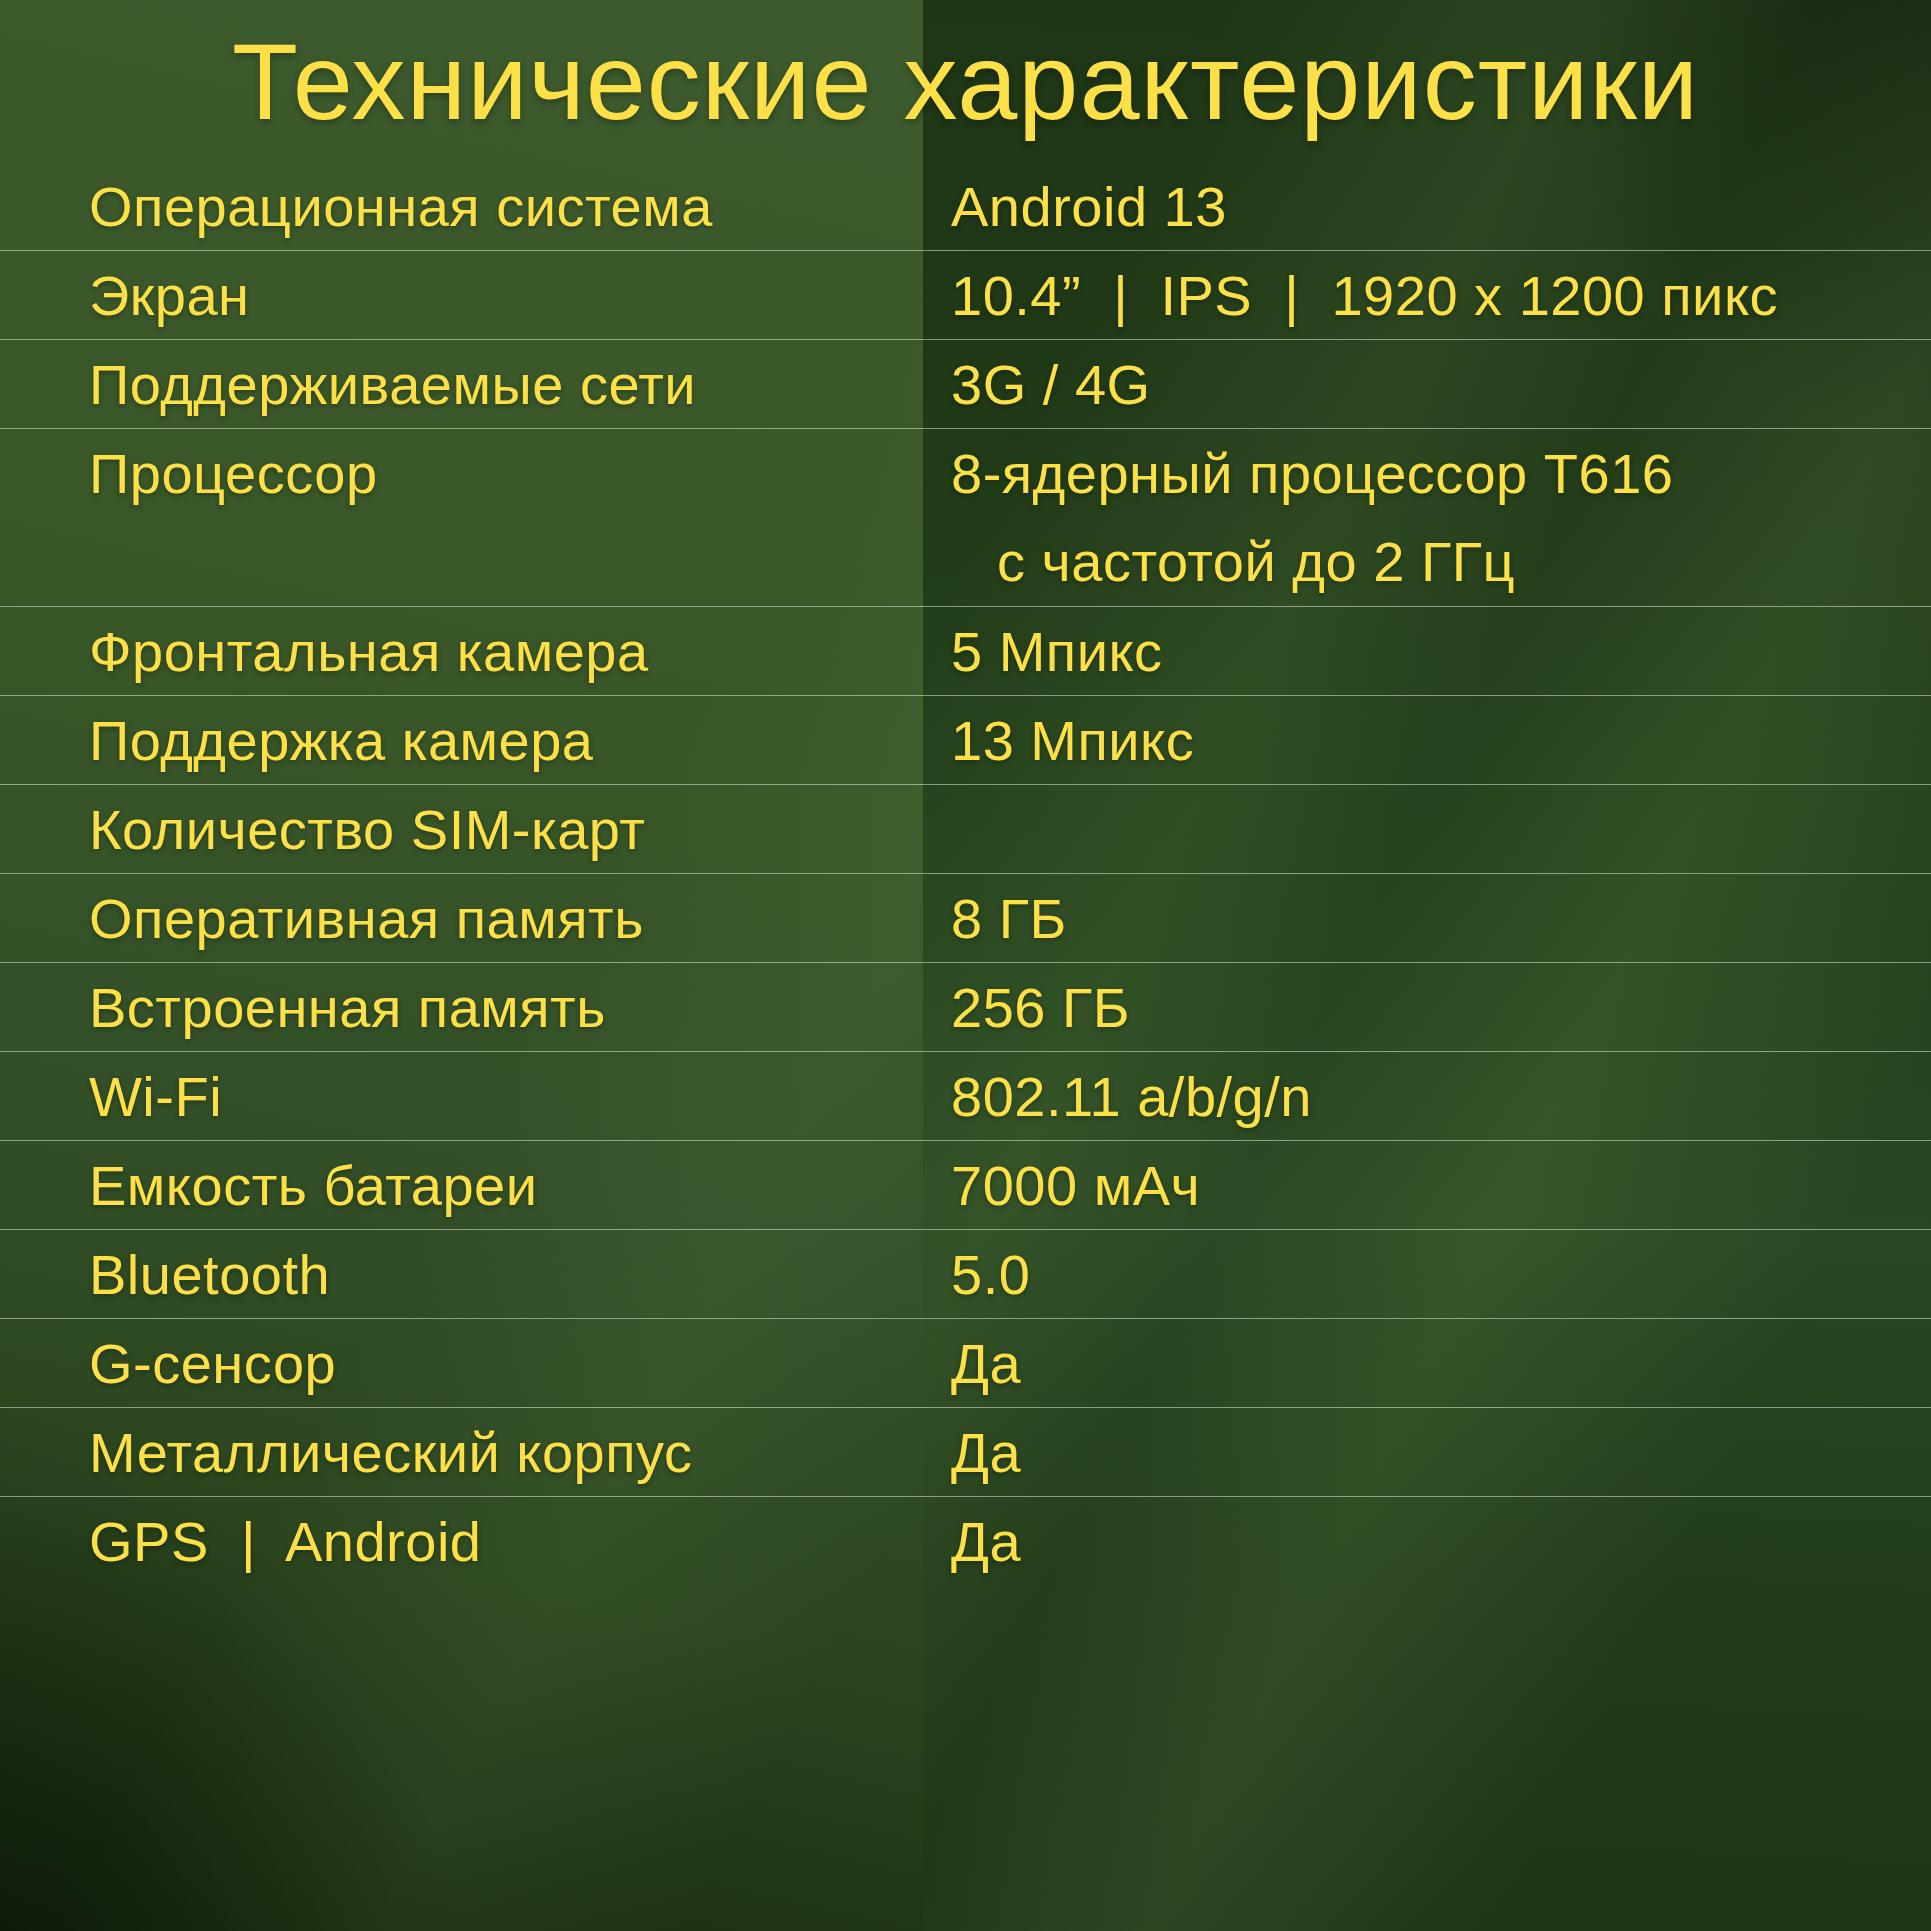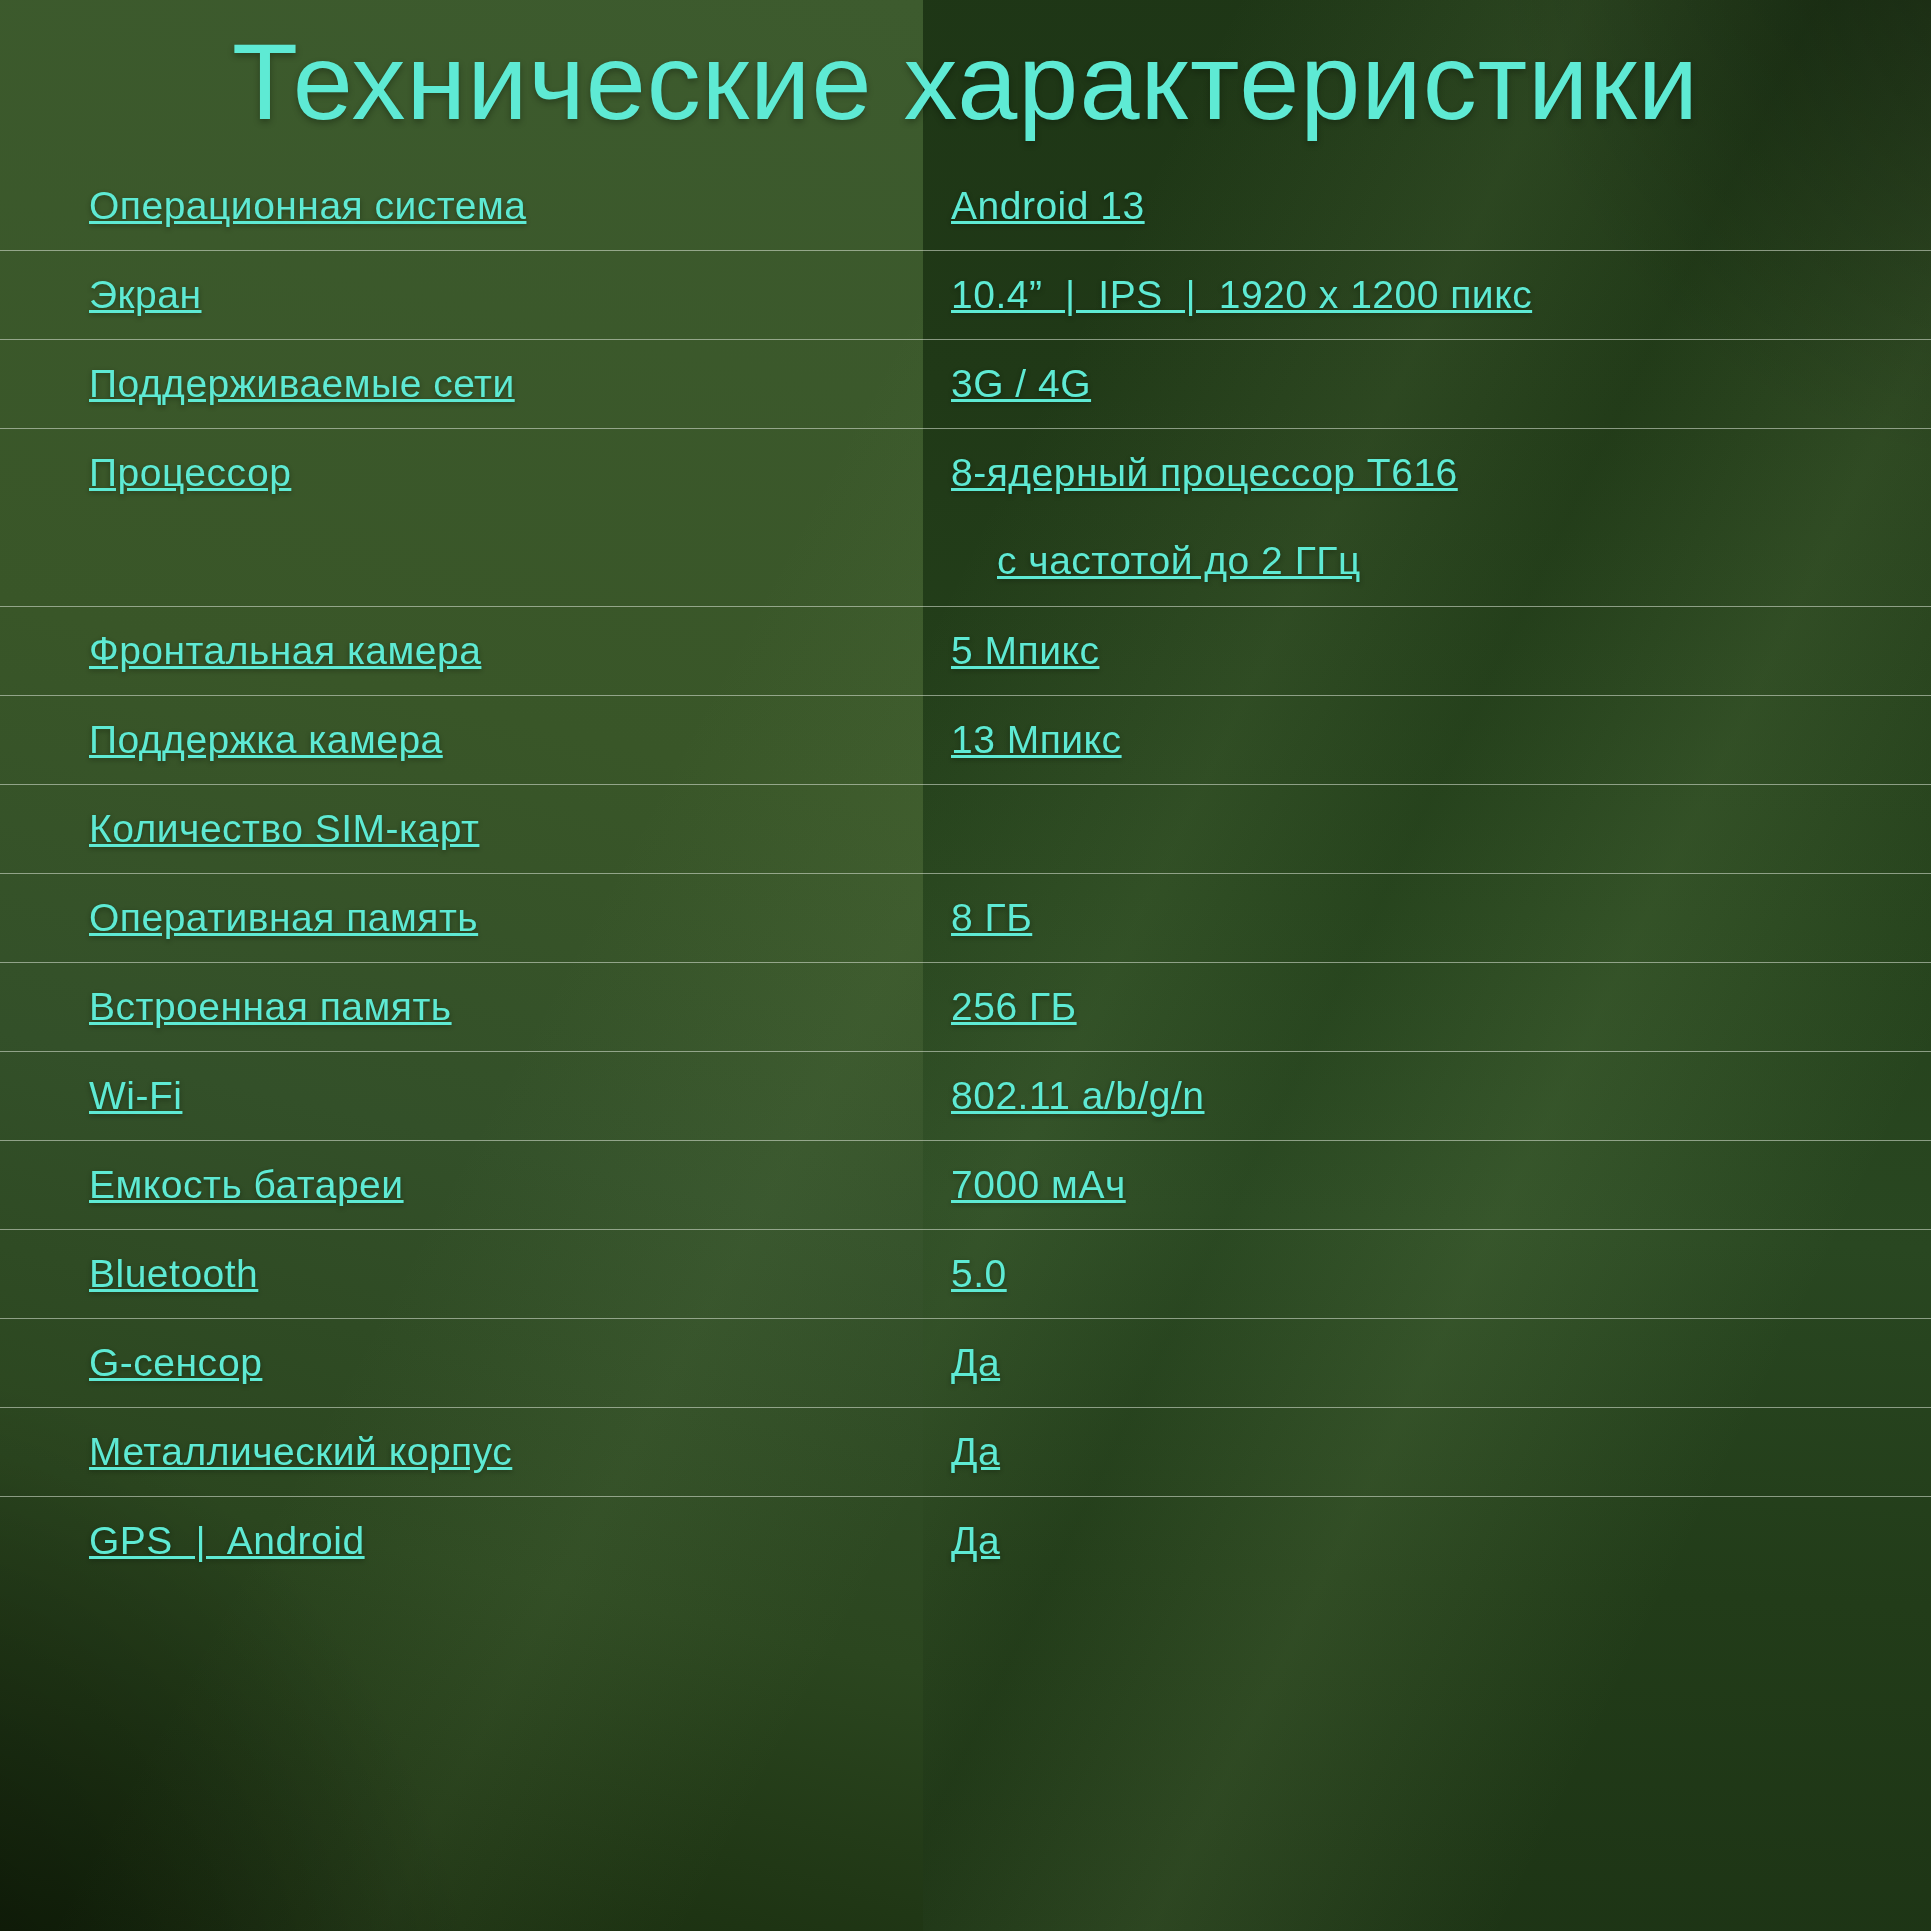--- a/index.html
+++ b/index.html
@@ -2,21 +2,21 @@
 <html><head>
 <meta charset="utf-8">
 <style>
   html, body { margin: 0; padding: 0; background: #0e1c08; }
   .canvas {
     position: relative;
     width: 1931px;
     height: 1931px;
     overflow: hidden;
     font-family: "Liberation Sans", sans-serif;
-    color: #5eead4;
+    color: #fde047;
   }
   
   .bg-left {
     position: absolute; left: 0; top: 0; width: 923px; height: 1931px;
     background:
       radial-gradient(120% 75% at -12% 112%, rgba(0,0,0,0.52) 0%, rgba(0,0,0,0) 55%),
       linear-gradient(118deg, rgba(160,200,130,0) 55%, rgba(160,200,130,0.07) 72%, rgba(160,200,130,0) 88%),
       linear-gradient(193deg, #3d5b2e 0%, #395628 38%, #335029 58%, #2b461f 78%, #16290c 100%);
   }
   .bg-right {
@@ -39,25 +39,24 @@
   .row {
     position: relative;
     height: 88px;
     border-top: 1.4px solid rgba(223,232,217,0.55);
   }
   .row:first-child { border-top: none; }
   .row.double { height: 177px; }
   .cell {
     position: absolute; top: 0; height: 88px;
     display: flex; align-items: center;
-    font-size: 39px;
+    font-size: 56px;
     letter-spacing: 0.5px;
     white-space: pre;
     text-shadow: 0 1.9px 5.8px rgba(8,18,6,0.38);
-    text-decoration: underline;
   }
   .lbl { left: 89px; }
   .val { left: 951px; }
   .val.line2 { top: 88px; margin-left: 46px; }
 </style>
 </head>
 <body>
 
 <div class="canvas">
   <div class="bg-left"></div>

